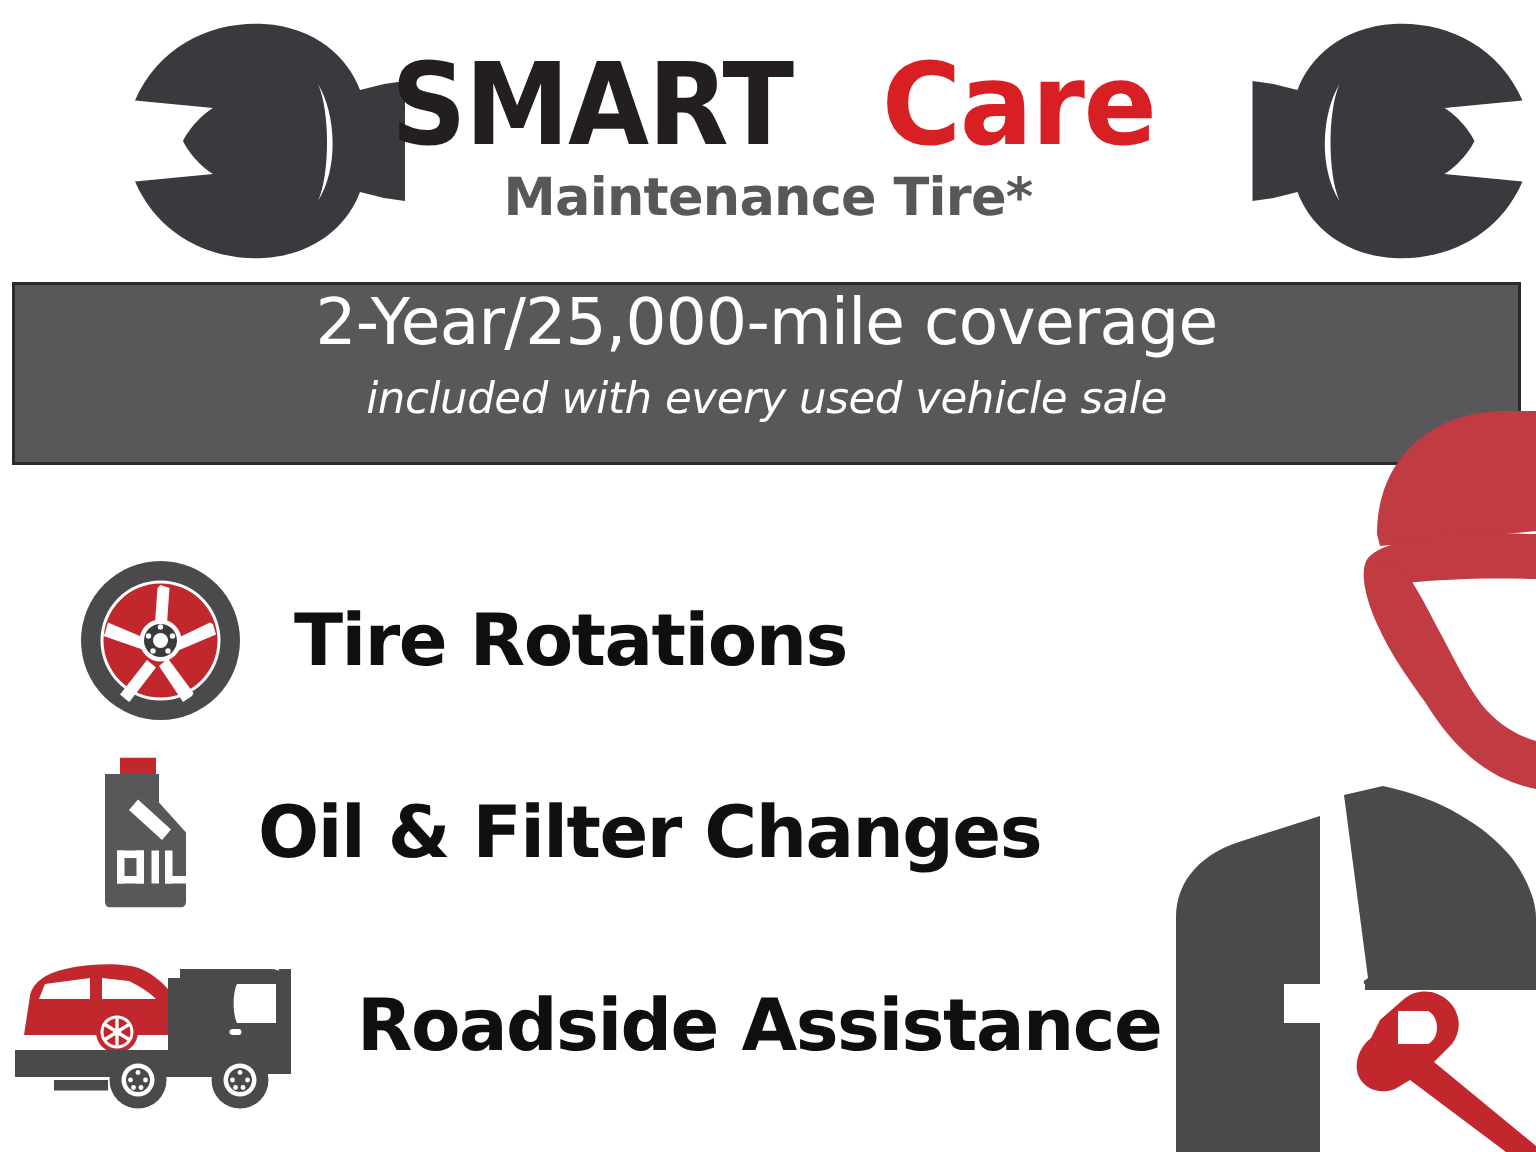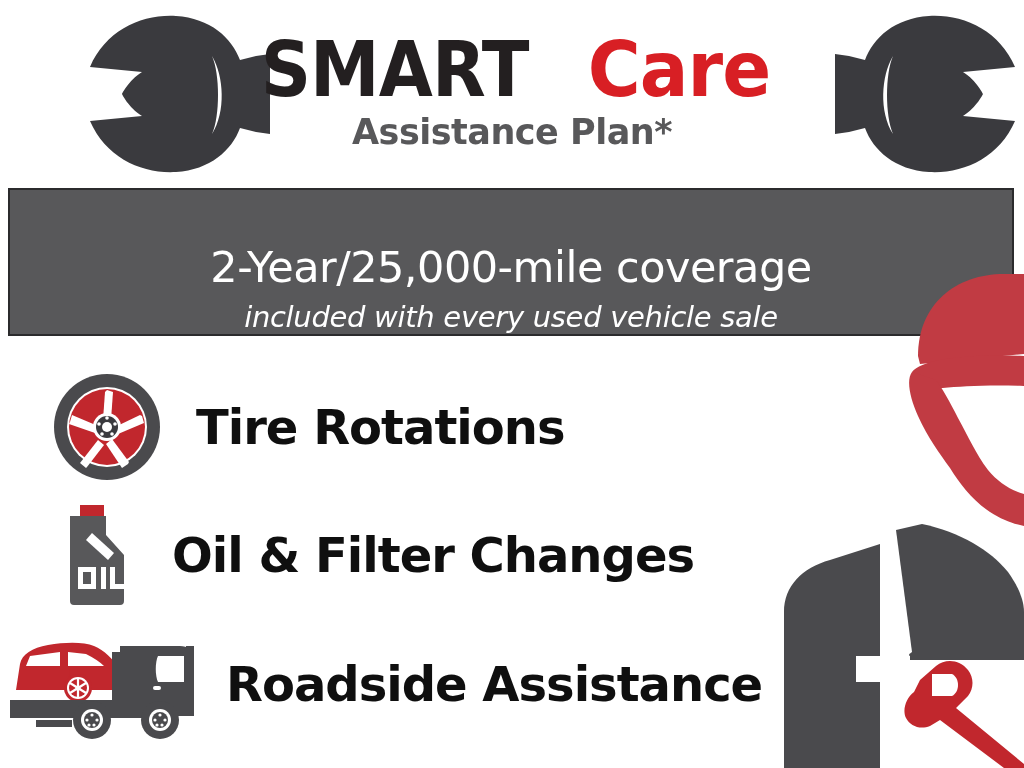--- a/index.html
+++ b/index.html
@@ -89,28 +89,28 @@
     letter-spacing: -0.5px;
     white-space: nowrap;
   }
 
   
   #banner {
     position: absolute;
     left: 8px;
     top: 188px;
     width: 1006px;
-    height: 148px;
+    height: 122px;
     background: #58585a;
     border: 2px solid #2b2b2d;
     box-sizing: border-box;
     display: flex;
     flex-direction: column;
     align-items: center;
-    justify-content: flex-end;
+    justify-content: flex-start;
     z-index: 2;
   }
   #banner-title {
     color: #ffffff;
     font-family: "DejaVu Sans", sans-serif;
     font-size: 43px;
     font-weight: normal;
     letter-spacing: -0.5px;
     white-space: nowrap;
     margin-bottom: 8px;
@@ -143,21 +143,21 @@
   .feature-label {
     font-family: "DejaVu Sans", sans-serif;
     font-weight: bold;
     font-size: 48px;
     color: #0f0f0f;
     letter-spacing: -1px;
     white-space: nowrap;
   }
   #feature-0 .feature-label { margin-left: 34px; }
   #feature-1 .feature-label { margin-left: 36px; }
-  #feature-2 .feature-label { margin-left: 12px; }
+  #feature-2 .feature-label { margin-left: 24px; }
 
   
   #mechanic {
     position: absolute;
     left: 760px;
     top: 268px;
     width: 264px;
     height: 500px;
     z-index: 3;
   }
@@ -183,21 +183,21 @@
                C152,138 130,158 96,160 C62,162 26,146 10,109
                L62,104 C48,95 42,82 42,82 C42,82 48,69 62,60 Z" fill="#3a3a3e"></path>
       <path d="M132,44 C144,64 146,100 132,122 C140,104 140,62 132,44 Z" fill="#ffffff"></path>
     </svg>
 
     <div id="logo-text">
       <div id="brand-line">
         <span id="brand-smart">SMART</span>
         <span id="brand-care">Care</span>
       </div>
-      <div id="brand-sub">Assistance Plan*</div>
+      <div id="brand-sub">Maintenance Tire*</div>
     </div>
   </div>
 
   <div id="banner">
     <div id="banner-title">2-Year/25,000-mile coverage</div>
     <div id="banner-sub">included with every used vehicle sale</div>
   </div>
 
   <div class="feature" id="feature-0">
     <svg class="feature-icon" width="110" height="110" viewBox="0 0 110 110">

